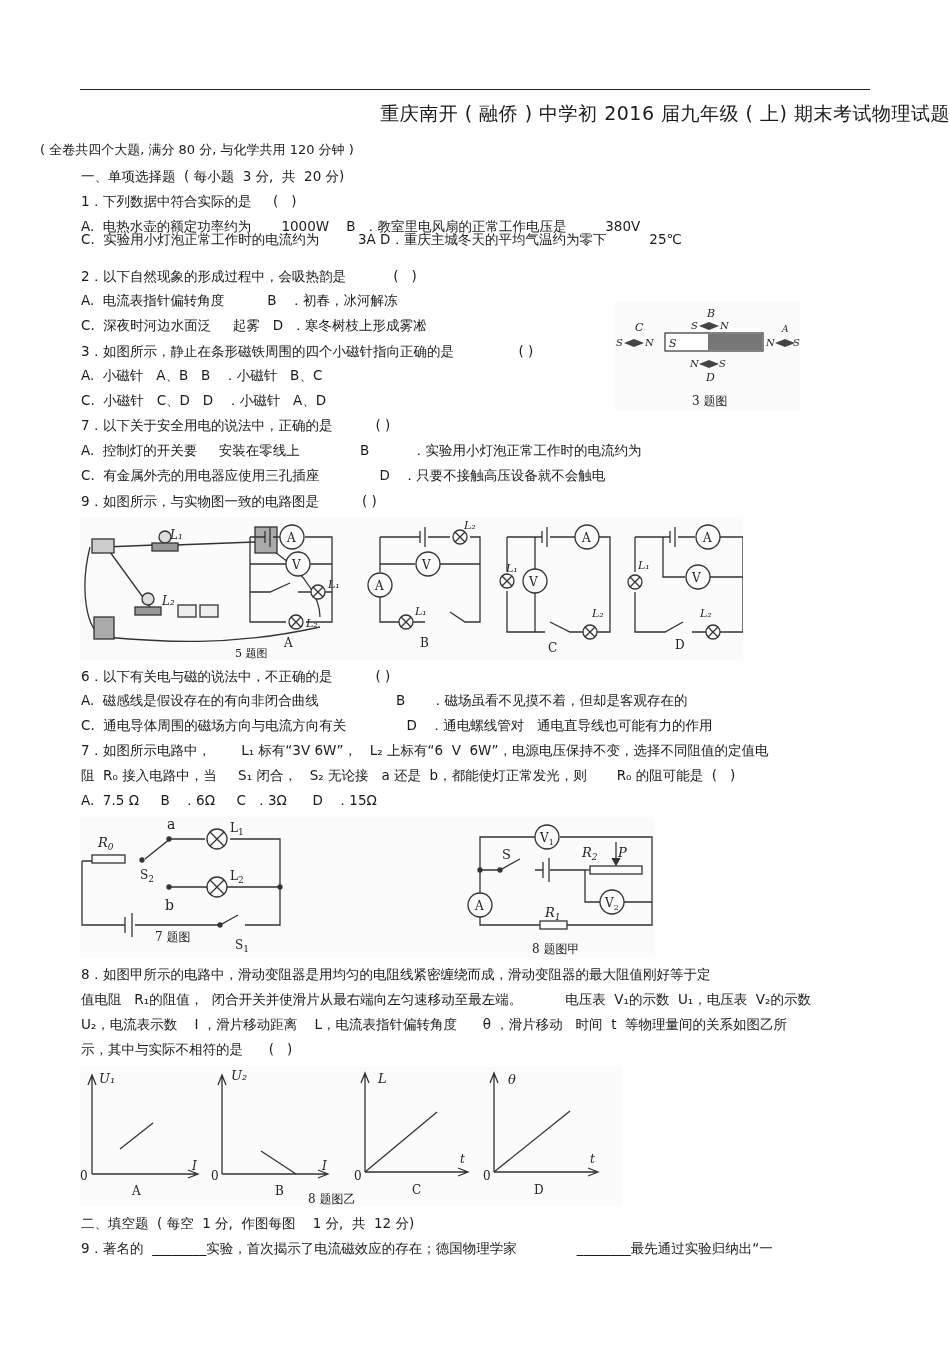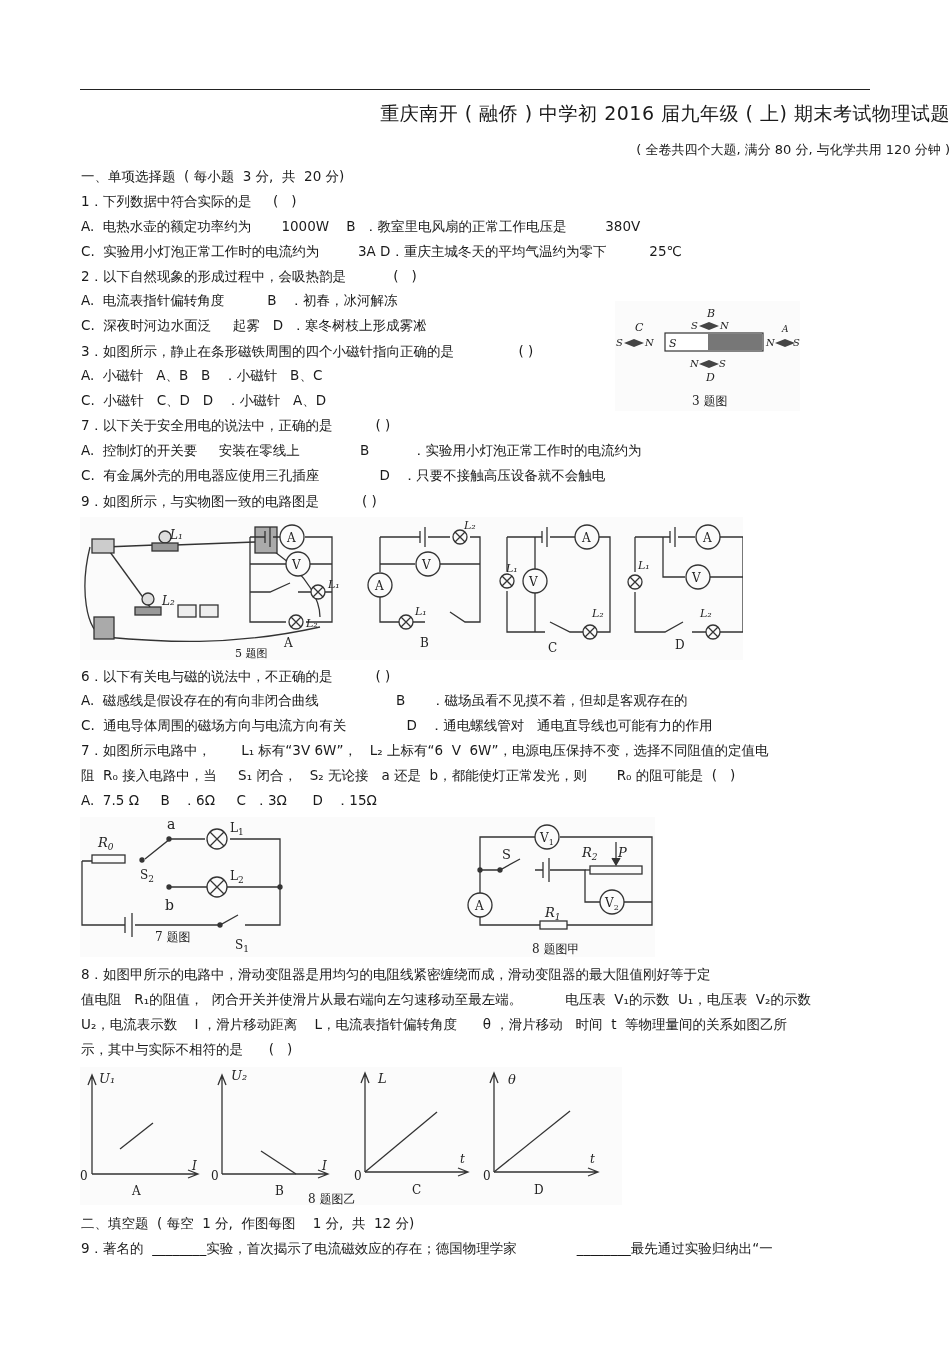--- a/index.html
+++ b/index.html
@@ -1,37 +1,37 @@
 <!DOCTYPE html>
 <html><head>
 <meta charset="utf-8">
 <style>
   html, body { margin:0; padding:0; background:#ffffff; }
   body { width:950px; height:1346px; position:relative; overflow:hidden;
          font-family:"DejaVu Sans", "Liberation Sans", sans-serif; color:#1a1a1a; }
   .hr { position:absolute; left:80px; top:89px; width:790px; height:0; border-top:1.3px solid #222; }
   .title { position:absolute; left:0; top:101px; width:950px; text-align:right; font-size:19px; letter-spacing:0.5px; }
-  .subtitle { position:absolute; left:0; top:141px; width:950px; text-align:right; font-size:13px; padding-left:40px; box-sizing:border-box; }
+  .subtitle { position:absolute; left:0; top:141px; width:950px; text-align:left; font-size:13px; padding-left:40px; box-sizing:border-box; }
   .line { position:absolute; left:81px; font-size:13.5px; white-space:pre; line-height:18px; }
   .fig { position:absolute; background:#fbfbfb; }
   .fig svg { display:block; }
   .svgtxt { font-family:"DejaVu Serif", "Liberation Serif", serif; fill:#222; }
 </style>
 </head>
 <body>
 
 <div class="hr"></div>
 <div class="title">重庆南开 ( 融侨 ) 中学初  2016 届九年级 ( 上) 期末考试物理试题</div>
 <div class="subtitle">( 全卷共四个大题,  满分     80 分,  与化学共用    120 分钟 )</div>
 
 <div class="line" style="top:167px">一、单项选择题  ( 每小题  3 分,  共  20 分)</div>
 
 <div class="line" style="top:192px">1．下列数据中符合实际的是     (   )</div>
 <div class="line" style="top:217px">A.  电热水壶的额定功率约为       1000W    B  ．教室里电风扇的正常工作电压是         380V</div>
-<div class="line" style="top:242px">C.  实验用小灯泡正常工作时的电流约为         3A D．重庆主城冬天的平均气温约为零下          25℃</div>
+<div class="line" style="top:230px">C.  实验用小灯泡正常工作时的电流约为         3A D．重庆主城冬天的平均气温约为零下          25℃</div>
 
 <div class="line" style="top:267px">2．以下自然现象的形成过程中，会吸热韵是           (   )</div>
 <div class="line" style="top:291px">A.  电流表指针偏转角度          B   ．初春，冰河解冻</div>
 <div class="line" style="top:316px">C.  深夜时河边水面泛     起雾   D  ．寒冬树枝上形成雾凇</div>
 
 <div class="line" style="top:342px">3．如图所示，静止在条形磁铁周围的四个小磁针指向正确的是               ( )</div>
 <div class="line" style="top:366px">A.  小磁针   A、B   B   ．小磁针   B、C</div>
 <div class="line" style="top:391px">C.  小磁针   C、D   D   ．小磁针   A、D</div>
 
 <div class="fig" style="left:615px;top:301px;width:185px;height:110px;">

